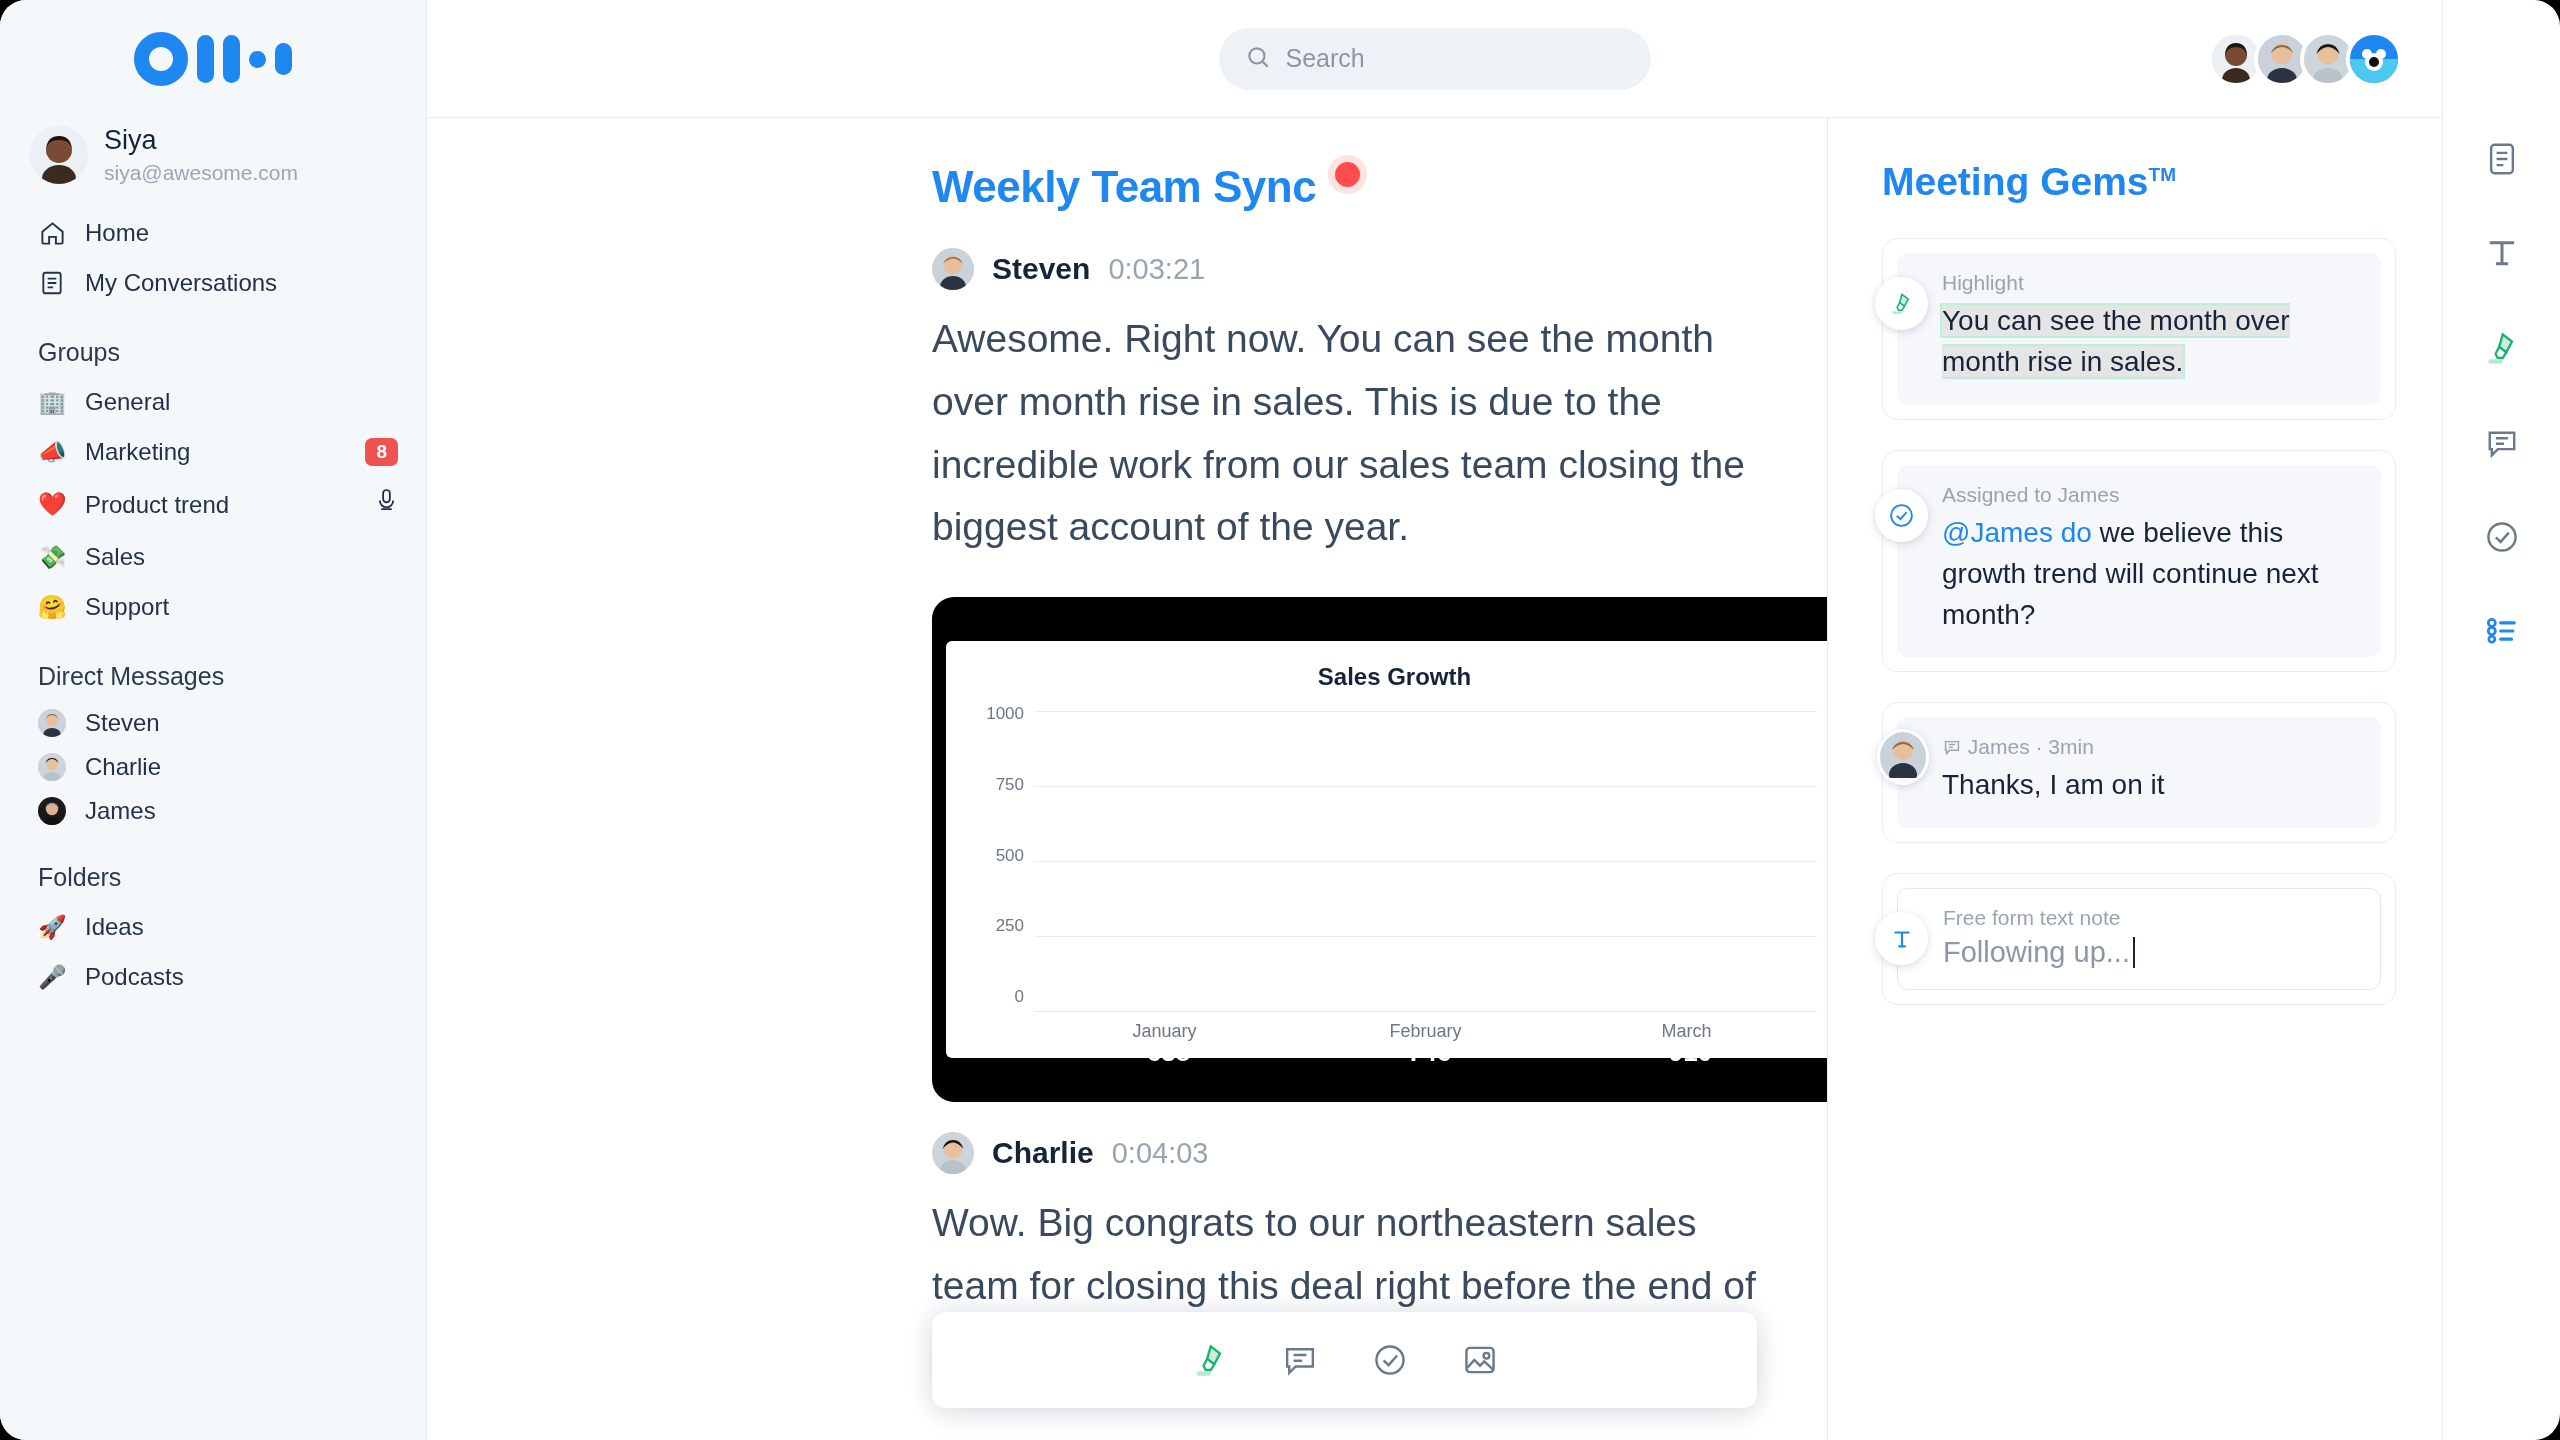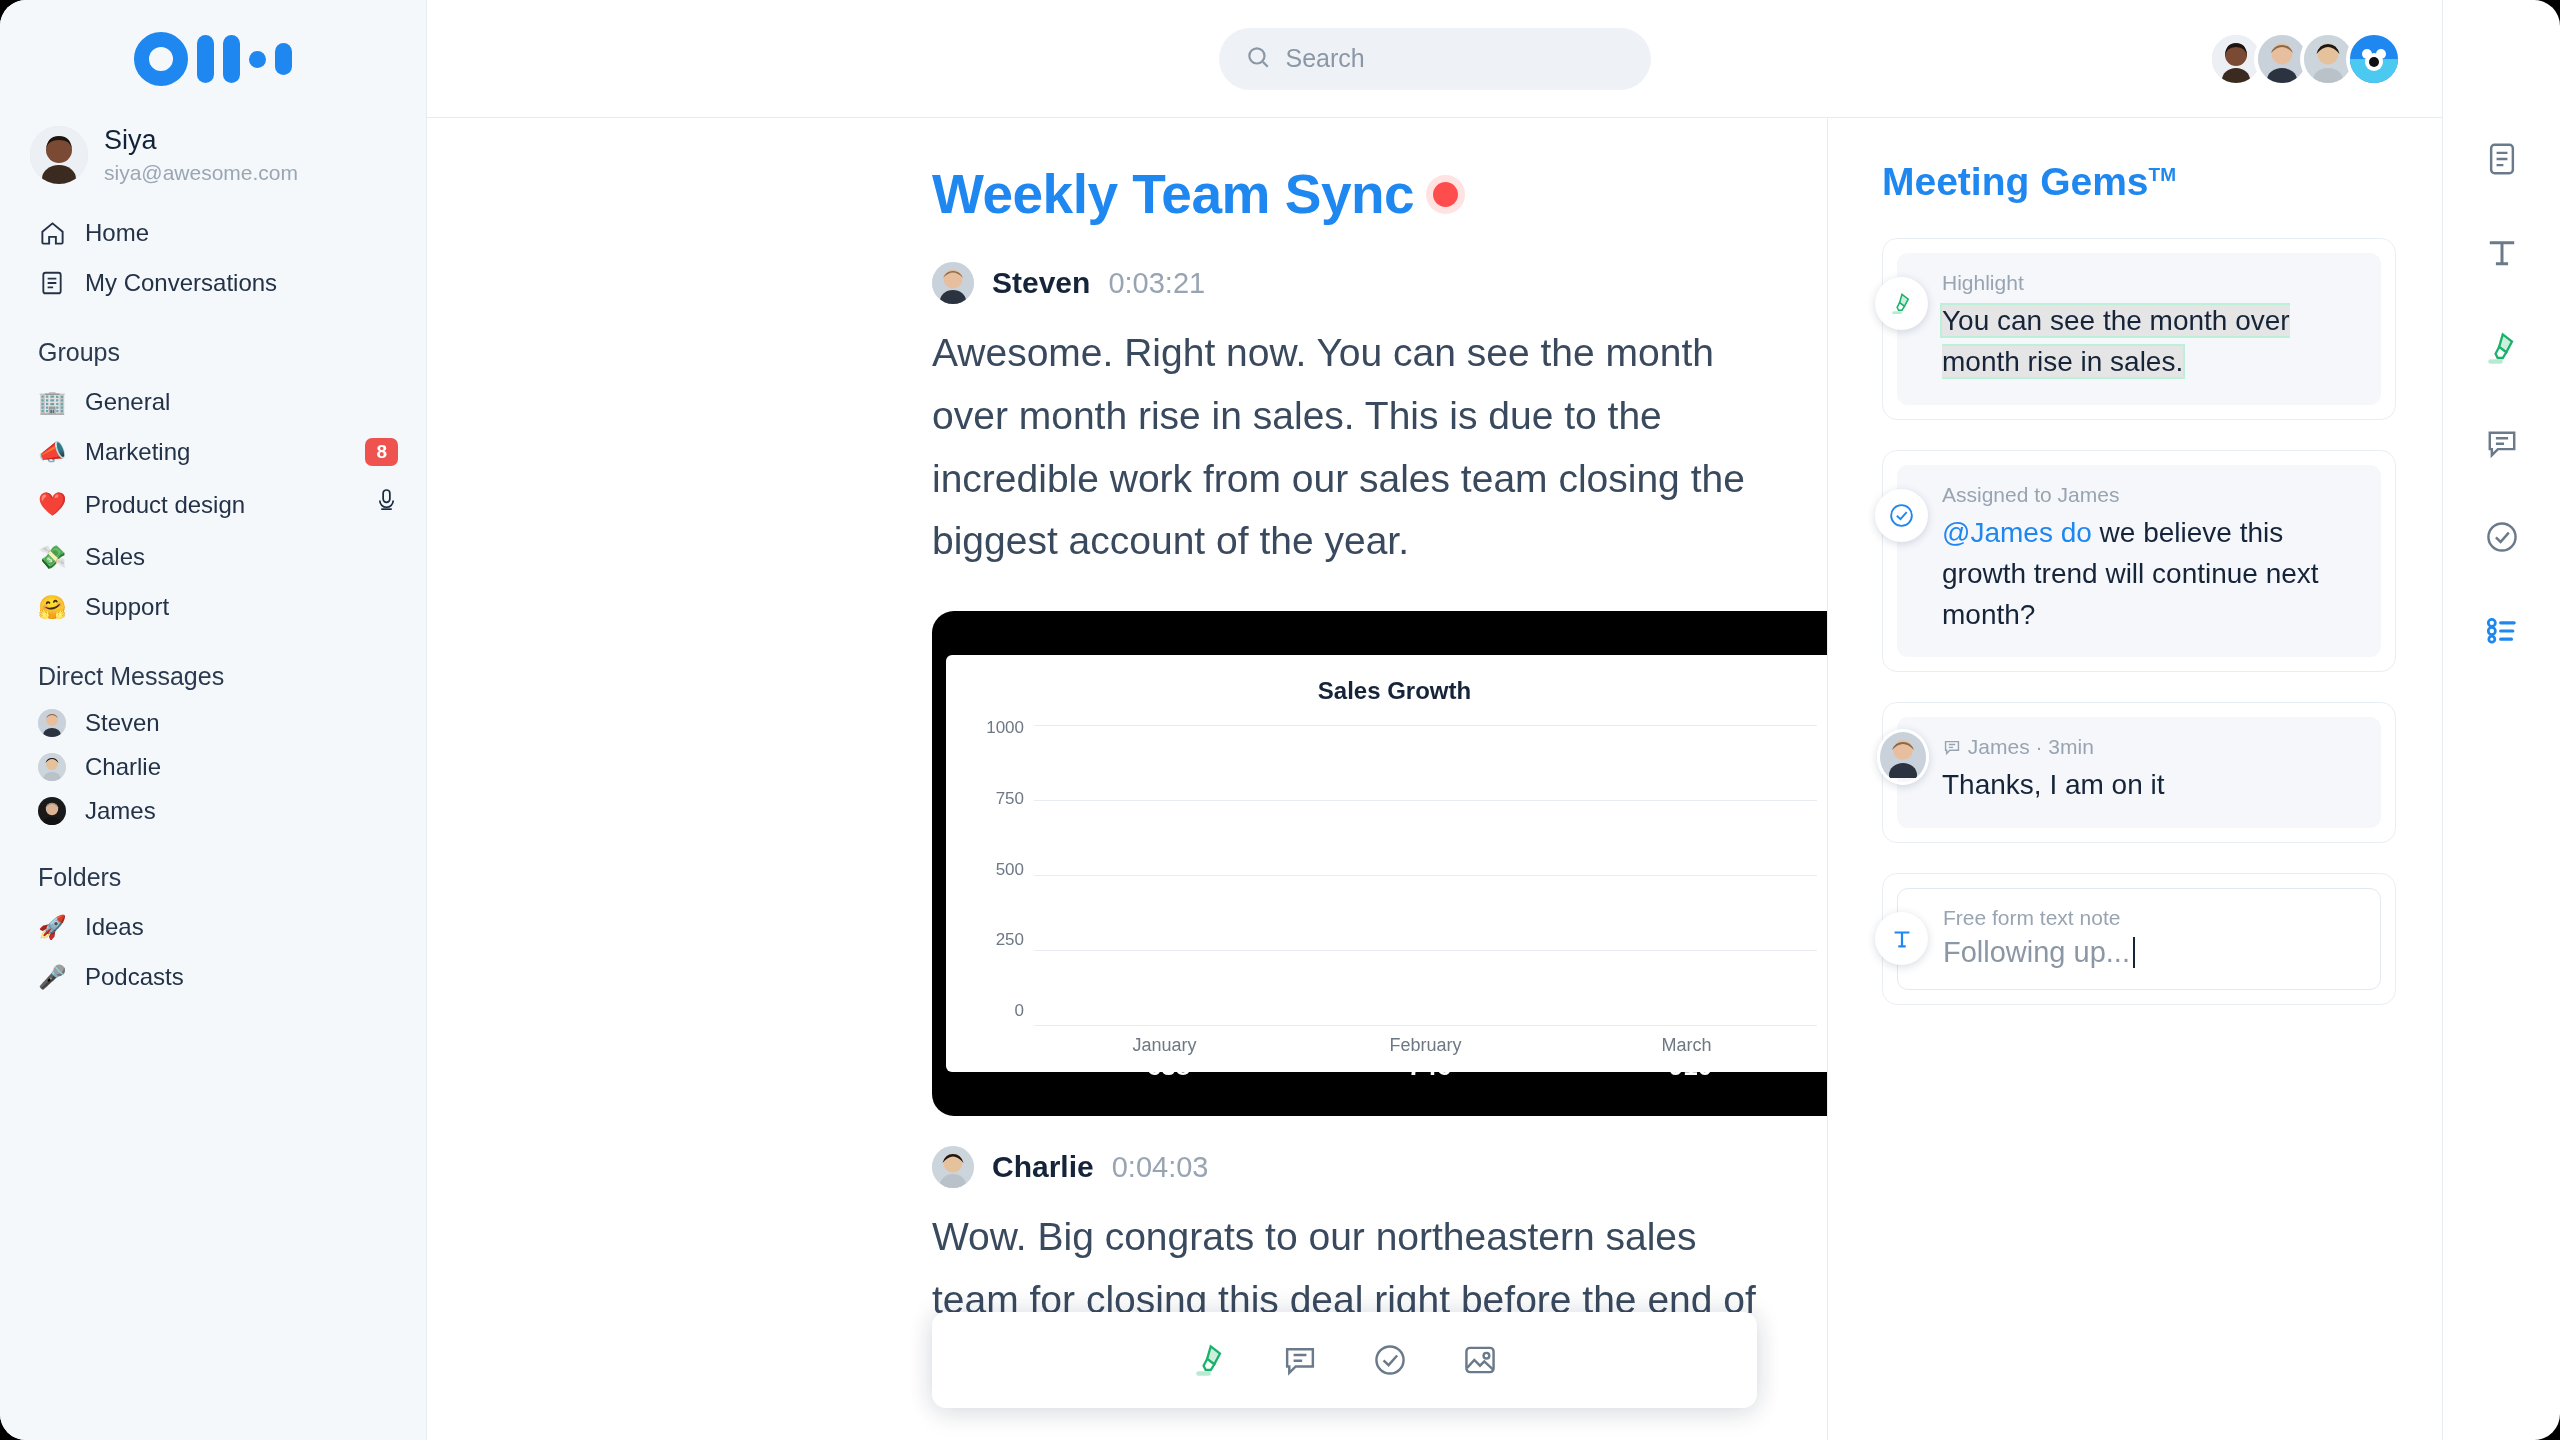--- a/index.html
+++ b/index.html
@@ -92,23 +92,23 @@
 
   .panes { flex: 1 1 auto; display: flex; min-height: 0; }
 
   .transcript {
     flex: 1 1 auto; min-width: 0;
     padding: 44px 60px 0 505px;
     position: relative;
     overflow: hidden;
   }
   .doc-title {
-    font-size: 55px; font-weight: bold; color: #1f87f0;
+    font-size: 44px; font-weight: bold; color: #1f87f0;
     letter-spacing: -0.5px;
-    display: flex; align-items: center; gap: 19px;
+    display: flex; align-items: flex-start; gap: 19px;
     margin-bottom: 36px;
   }
   .rec-dot {
     width: 25px; height: 25px; border-radius: 50%;
     background: #ff4d4d; box-shadow: 0 0 0 7px rgba(255,77,77,.16);
   }
   .speaker-row { display: flex; align-items: center; gap: 18px; margin: 26px 0 18px; }
   .speaker-name { font-size: 30px; font-weight: bold; color: #16243a; }
   .speaker-time { font-size: 29px; color: #98a4b2; }
   .para {
@@ -272,21 +272,21 @@
       <span class="emoji">🏢</span>
       <span class="label">General</span>
     </div>
     <div class="nav-item">
       <span class="emoji">📣</span>
       <span class="label">Marketing</span>
       <span class="badge">8</span>
     </div>
     <div class="nav-item">
       <span class="emoji">❤️</span>
-      <span class="label">Product design</span>
+      <span class="label">Product trend</span>
       <span>
         <svg width="23" height="27" viewBox="0 0 24 28" fill="none" stroke="#1b2a42" stroke-width="1.8">
           <rect x="8.5" y="2" width="7" height="13" rx="3.5"></rect>
           <path d="M5 13a7 7 0 0 0 14 0"></path>
           <path d="M6.5 22h11"></path>
         </svg>
       </span>
     </div>
     <div class="nav-item">
       <span class="emoji">💸</span>

